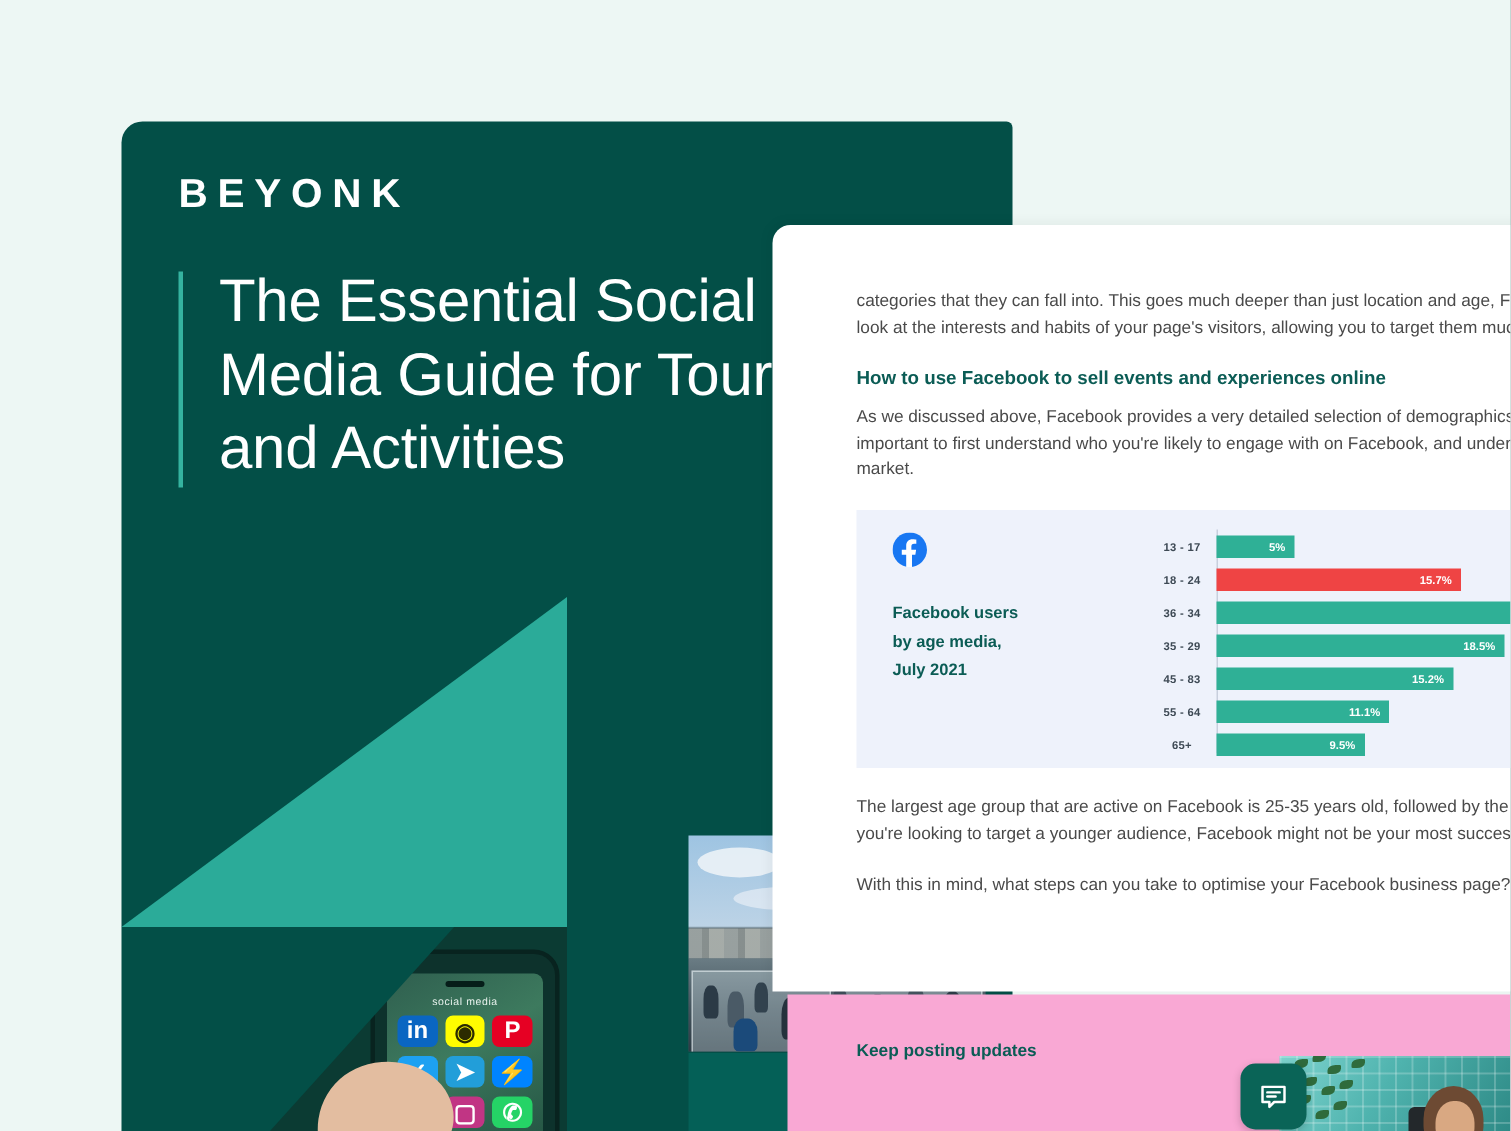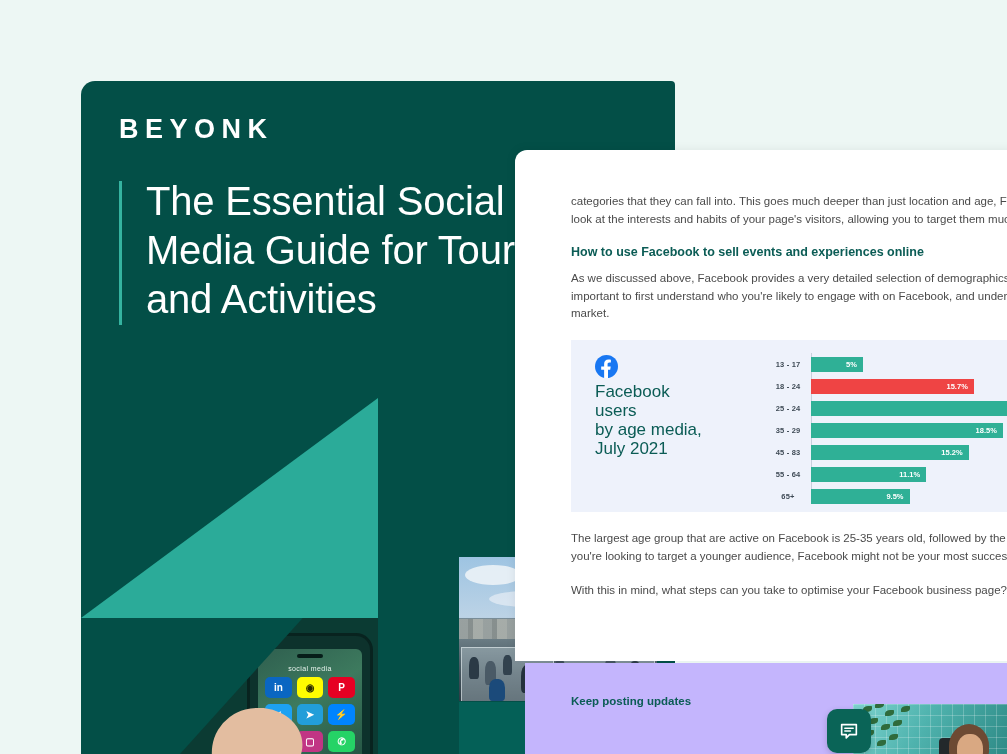--- a/index.html
+++ b/index.html
@@ -143,21 +143,21 @@
     grid-template-columns: repeat(3, 1fr);
     gap: 6px 5px;
   }
   .app {
     height: 21px;
     border-radius: 5px;
     display: flex;
     align-items: center;
     justify-content: center;
     color: #fff;
-    font-size: 10px;
+    font-size: 16px;
     font-weight: bold;
   }
   .hand {
     position: absolute;
     left: 30px;
     bottom: -28px;
     width: 92px;
     height: 74px;
     background: #e3bda0;
     border-radius: 48% 52% 40% 60% / 60% 55% 45% 40%;
@@ -299,24 +299,24 @@
     left: 24px;
     top: 15px;
     width: 110px;
   }
   .fb-logo {
     width: 23px;
     height: 23px;
     display: block;
   }
   .chart-caption {
-    margin-top: 4px;
+    margin-top: 22px;
     color: #0b5c55;
-    font-size: 17px;
-    font-weight: normal;
+    font-size: 11px;
+    font-weight: bold;
     line-height: 19px;
   }
   .chart-plot {
     position: absolute;
     left: 200px;
     top: 13px;
     right: 0;
     bottom: 10px;
   }
   .axis-line {
@@ -367,21 +367,21 @@
     white-space: nowrap;
   }
 
   
   .doc-page-2 {
     position: absolute;
     left: 525px;
     top: 663px;
     width: 482px;
     height: 91px;
-    background: #c4b5fd;
+    background: #f9a8d4;
     overflow: hidden;
   }
   .p2-inner {
     position: absolute;
     left: 46px;
     top: 32px;
     width: 250px;
   }
   .p2-head {
     color: #0b5c55;
@@ -598,21 +598,21 @@
               </div>
               <div class="bar-row">
                 <div class="bar-label">18 - 24</div>
                 <div class="bar-track">
                   <div class="bar-fill" style="width: 58.1481%; background: #ef4444;">
                     <span class="bar-value">15.7%</span>
                   </div>
                 </div>
               </div>
               <div class="bar-row">
-                <div class="bar-label">25 - 24</div>
+                <div class="bar-label">36 - 34</div>
                 <div class="bar-track">
                   <div class="bar-fill" style="width: 92.5926%; background: rgb(47, 176, 150);"></div>
                 </div>
               </div>
               <div class="bar-row">
                 <div class="bar-label">35 - 29</div>
                 <div class="bar-track">
                   <div class="bar-fill" style="width: 68.5185%; background: rgb(47, 176, 150); text-align: right;">
                     <span class="bar-value">18.5%</span>
                   </div>

